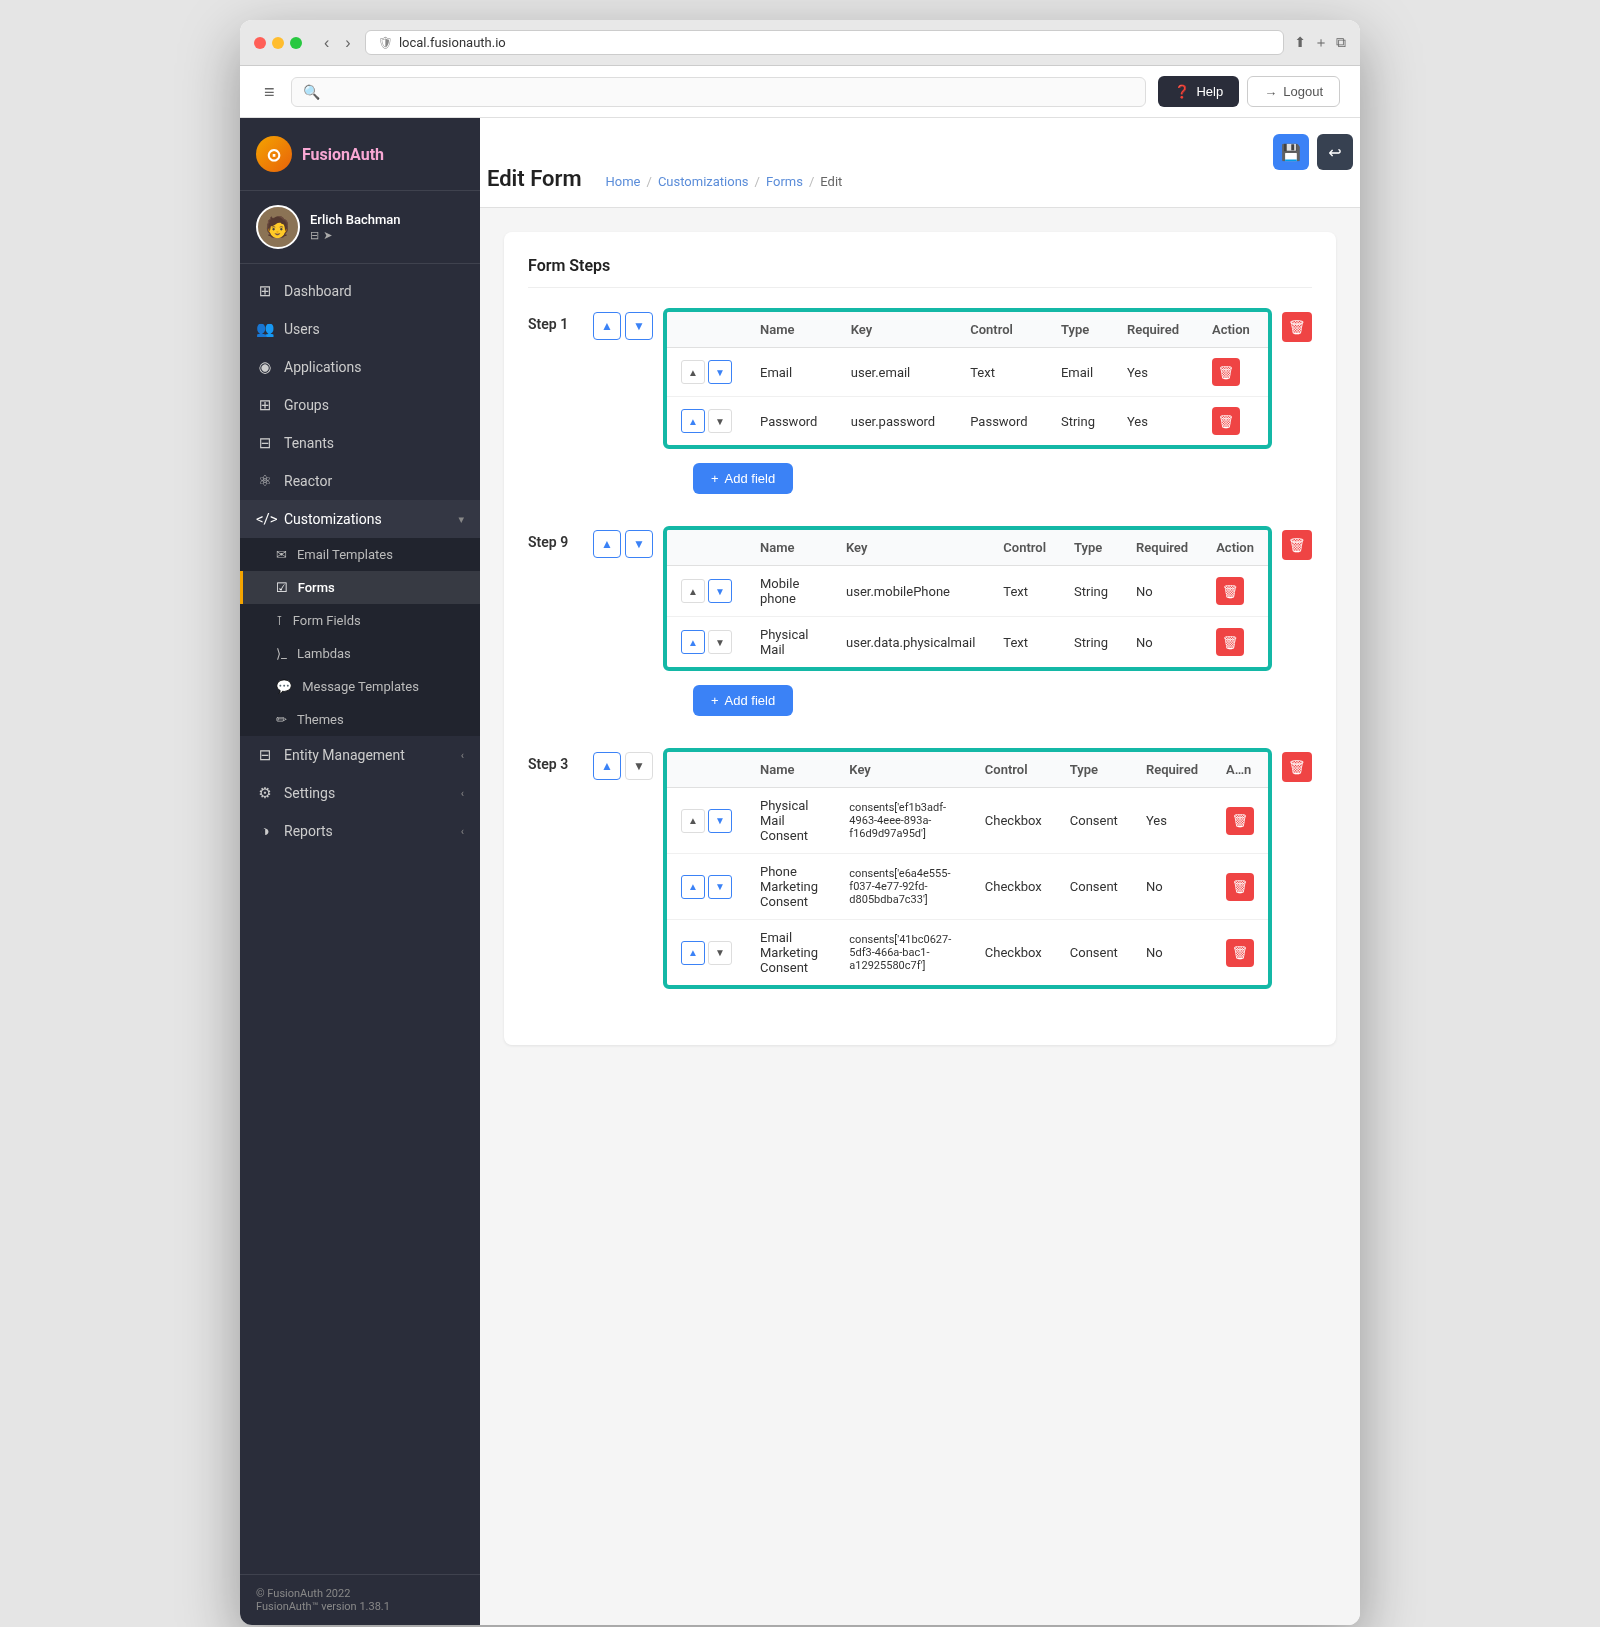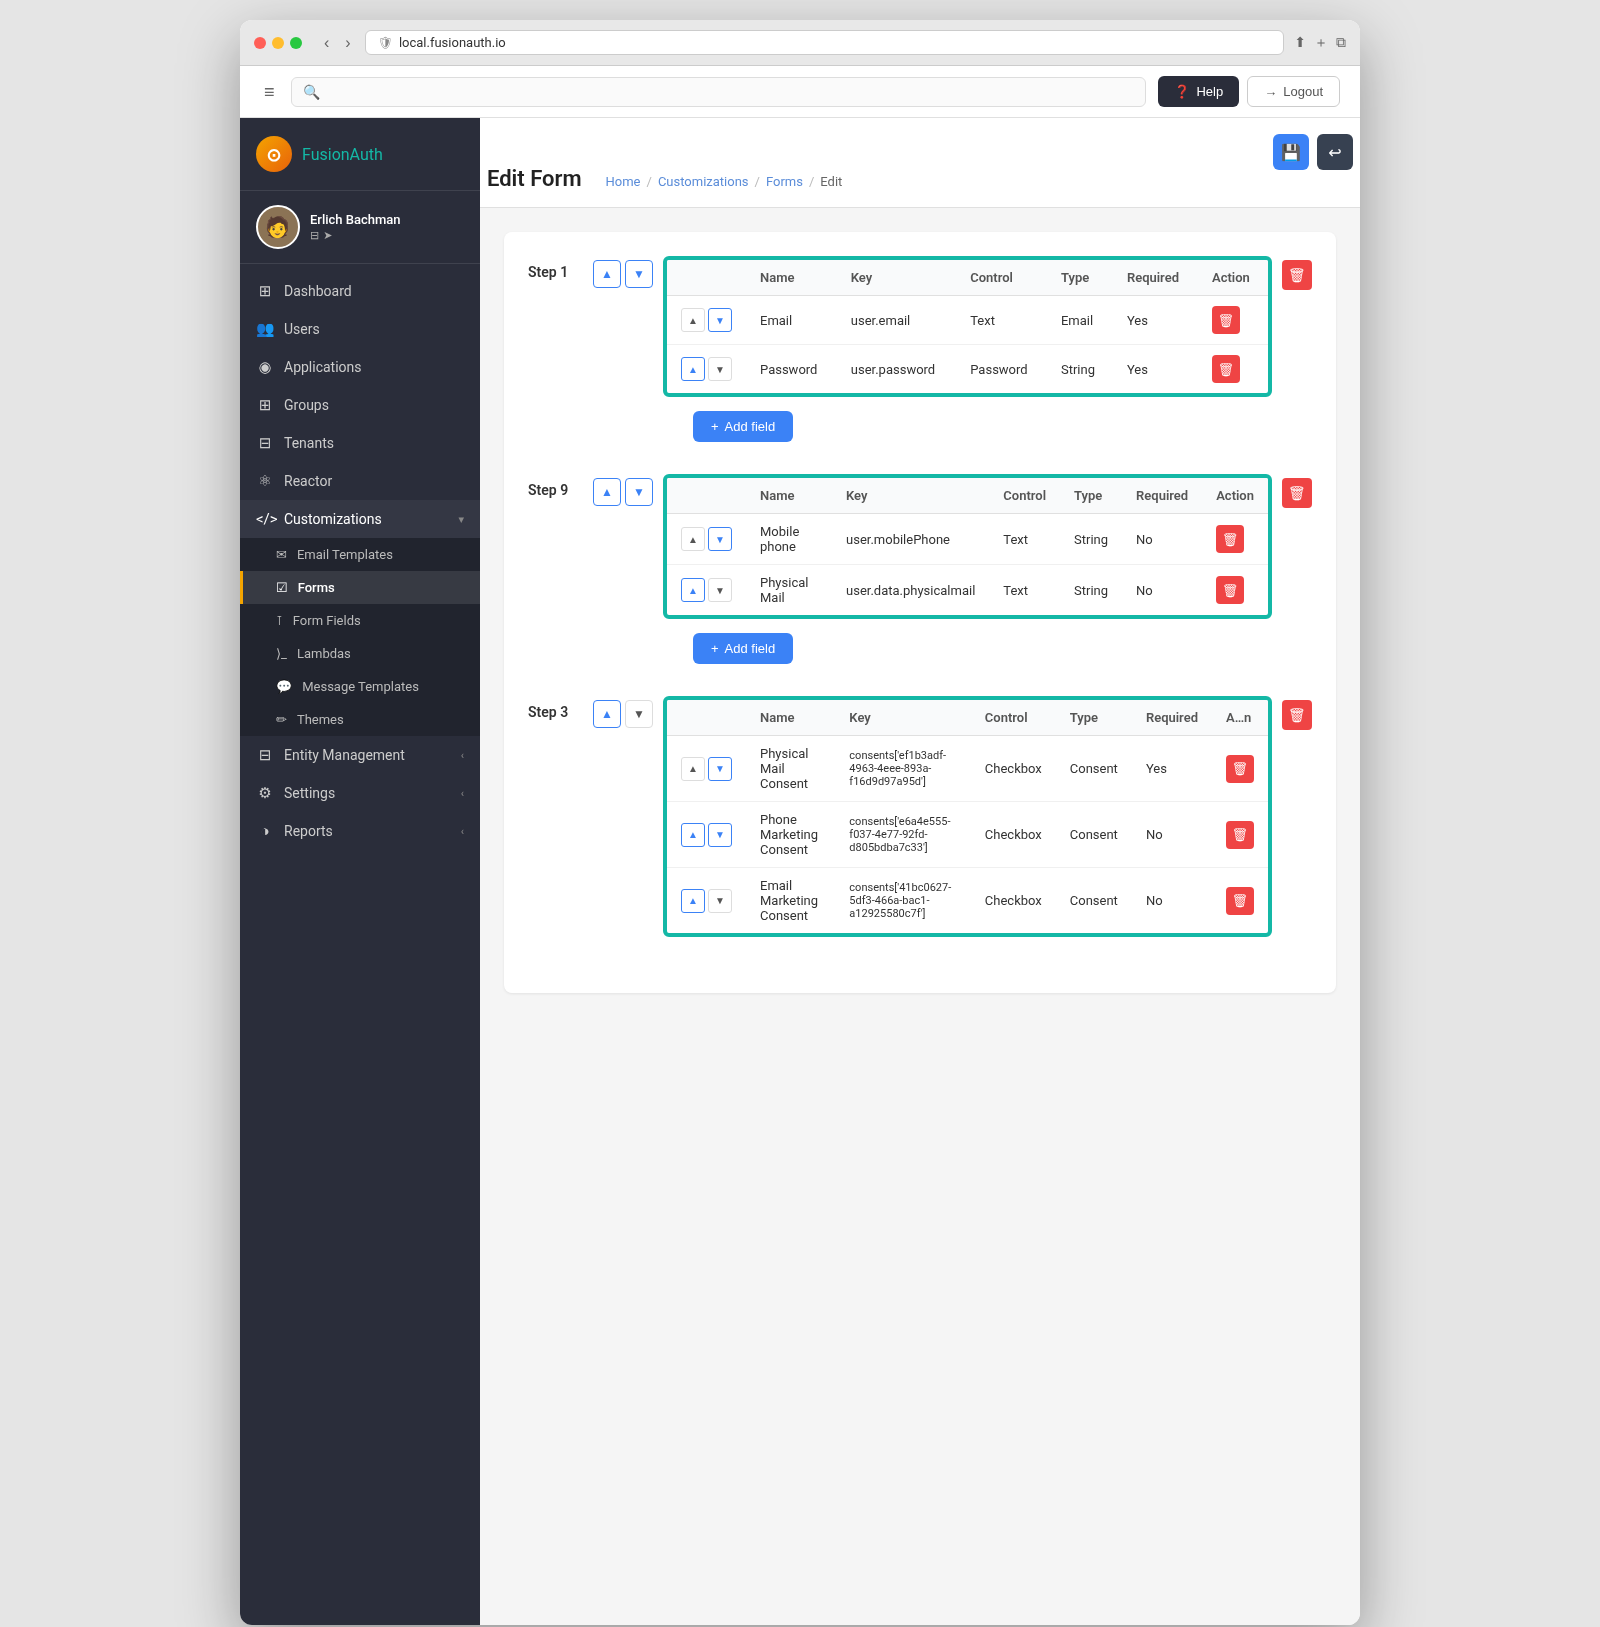--- a/index.html
+++ b/index.html
@@ -104,21 +104,21 @@
       height: 36px;
       border-radius: 50%;
       background: linear-gradient(135deg, #f4a400 0%, #e8620a 100%);
       display: flex;
       align-items: center;
       justify-content: center;
       font-size: 18px;
       font-weight: bold;
       color: white;
     }
-    .brand-name { font-size: 16px; font-weight: 400; color: #14b8a6; }
+    .brand-name { font-size: 16px; font-weight: 700; color: #f9a8d4; }
 
     .sidebar-user {
       display: flex;
       align-items: center;
       gap: 10px;
       padding: 14px 16px;
       border-bottom: 1px solid rgba(255,255,255,0.1);
     }
     .user-avatar {
       width: 44px;
@@ -560,20 +560,24 @@
             <span class="nav-label">Settings</span>
             <span class="nav-chevron">‹</span>
           </div>
           <div class="nav-item">
             <span class="nav-icon">◑</span>
             <span class="nav-label">Reports</span>
             <span class="nav-chevron">‹</span>
           </div>
         </div>
 
+        <div class="sidebar-footer">
+          <div>© FusionAuth 2022</div>
+          <div>FusionAuth™ version 1.38.1</div>
+        </div>
       </div>
 
       <div class="main-content">
 
         <div class="page-header">
           <div class="page-title-area">
             <span class="page-title">Edit Form</span>
             <div class="breadcrumb">
               <span class="breadcrumb-link">Home</span>
               <span class="breadcrumb-sep">/</span>
@@ -585,20 +589,21 @@
             </div>
           </div>
           <div class="page-actions">
             <button class="btn-icon btn-icon-blue">💾</button>
             <button class="btn-icon btn-icon-dark">↩</button>
           </div>
         </div>
 
         <div class="content-area">
           <div class="card">
+            <div class="card-title">Form Steps</div>
 
             <div class="step-container">
               <div class="step-row">
                 <div class="step-label">Step 1</div>
                 <div class="step-order-btns">
                   <button class="order-btn order-btn-blue">▲</button>
                   <button class="order-btn order-btn-blue">▼</button>
                 </div>
                 <div class="step-table-wrapper">
                   <table class="step-table">

